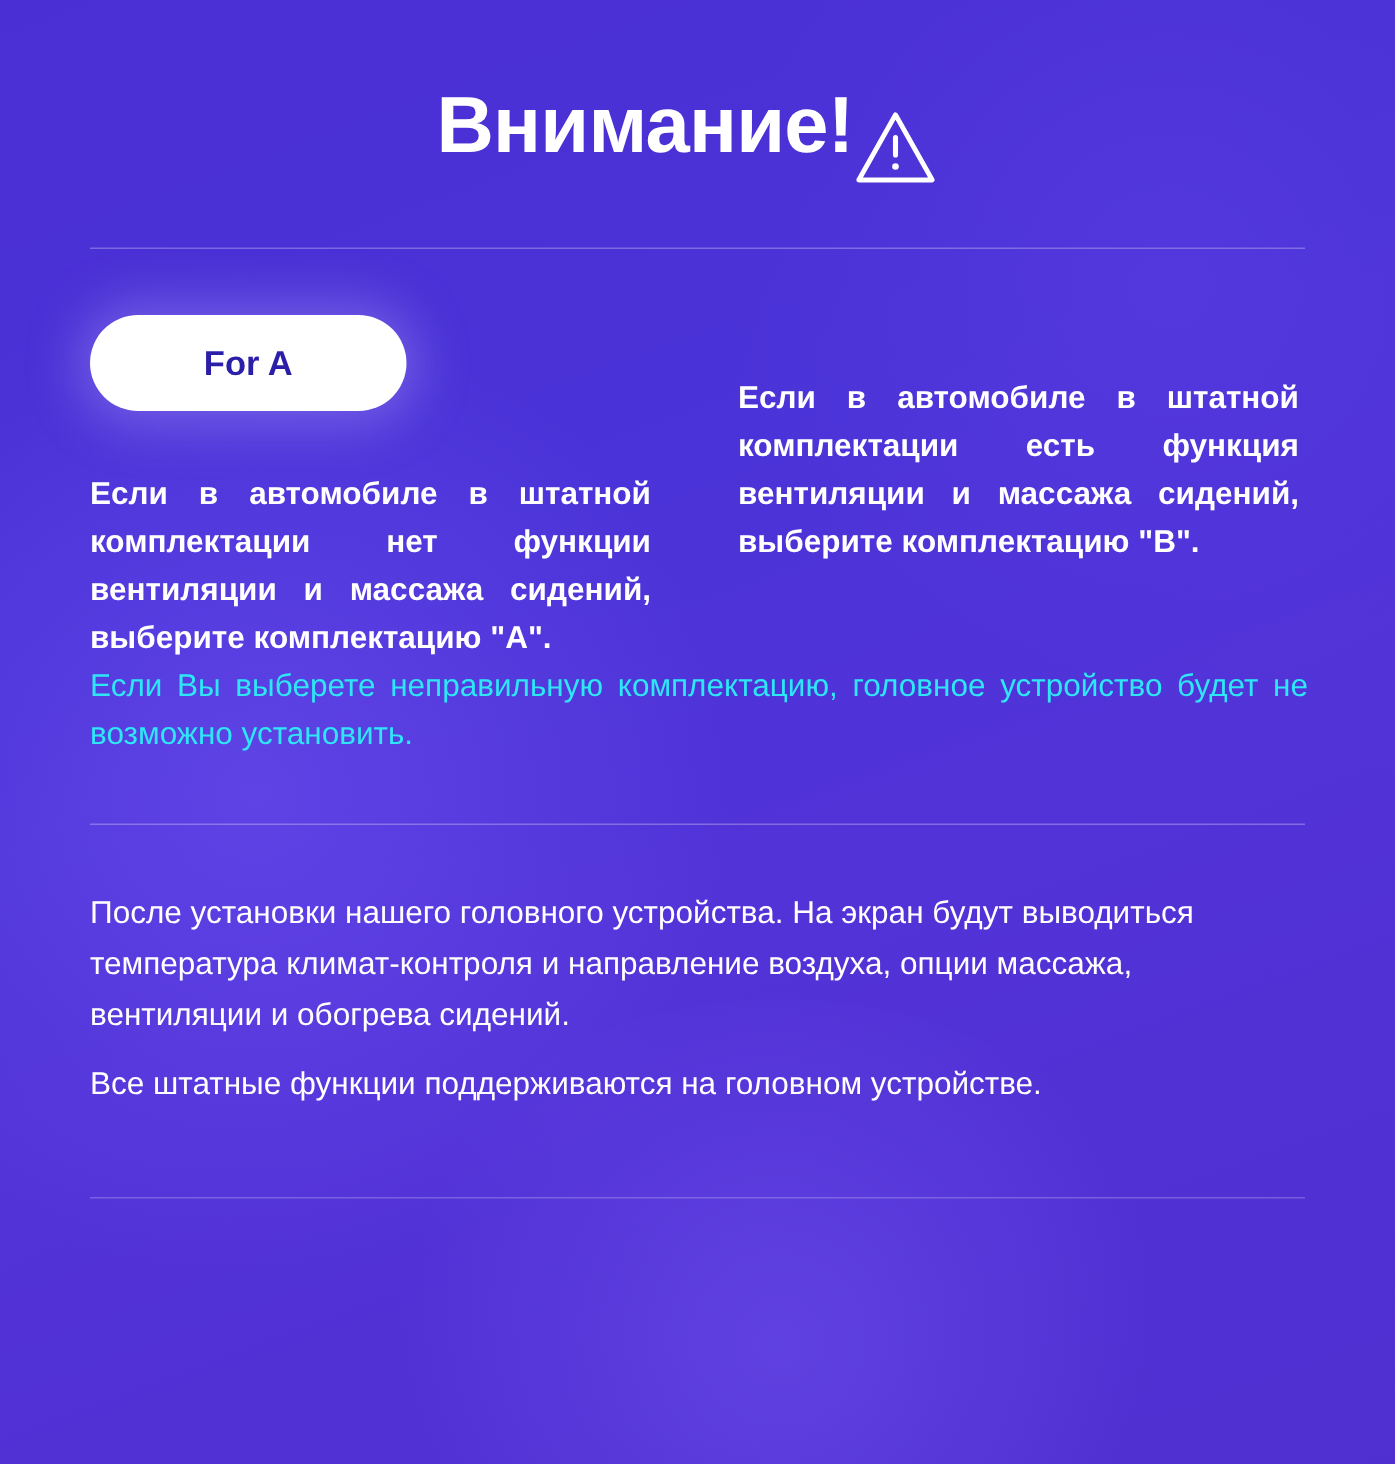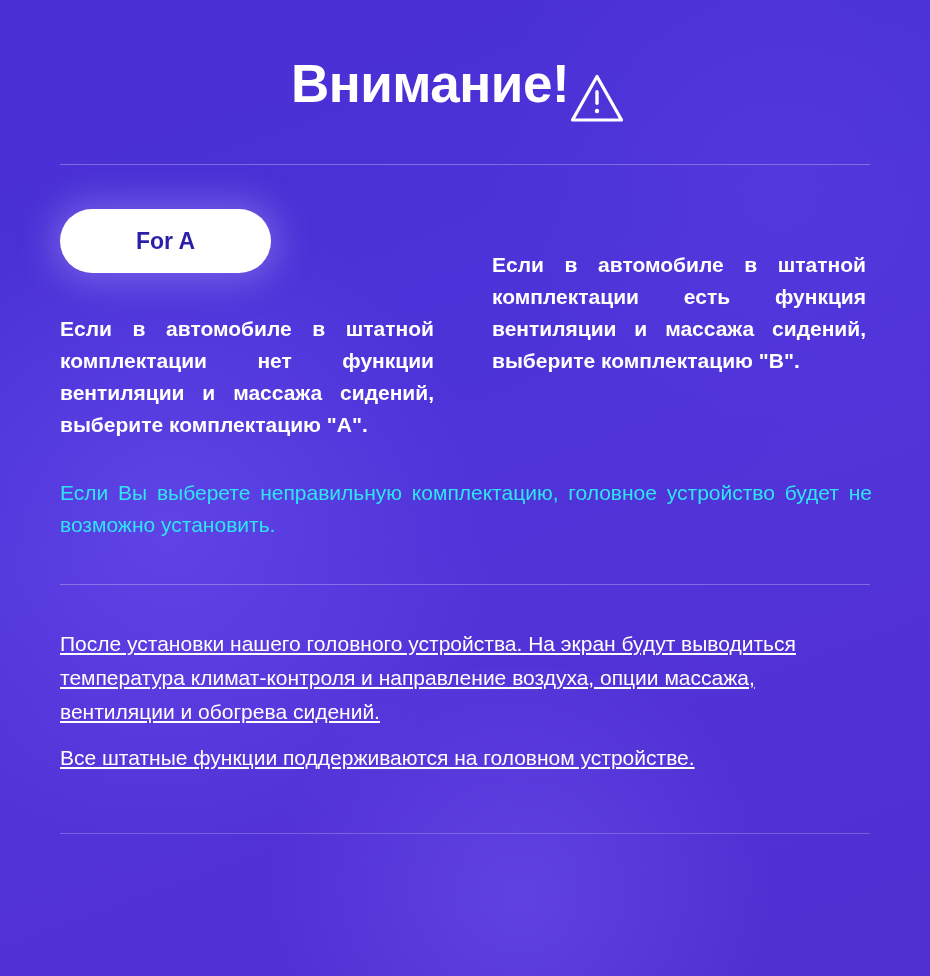--- a/index.html
+++ b/index.html
@@ -95,42 +95,40 @@
     margin-top: 40px;
     font-size: 21px;
     font-weight: bold;
     line-height: 1.52;
     text-align: justify;
     text-justify: inter-word;
     color: #ffffff;
   }
 
   .note {
-    margin-top: 36px;
     font-size: 21px;
     line-height: 1.55;
     color: #2ee6f6;
     text-align: justify;
     text-justify: inter-word;
     width: 812px;
   }
 
   .divider-2 {
     height: 1px;
     background: rgba(255,255,255,0.28);
     margin-top: 42px;
   }
 
   .para {
     margin-top: 42px;
     font-size: 21px;
     line-height: 1.62;
     color: #ffffff;
     width: 812px;
-    text-decoration: underline;
   }
   .para .justify {
     text-align: justify;
     text-justify: inter-word;
   }
   .para p + p { margin-top: 12px; }
 
   .divider-3 {
     height: 1px;
     background: rgba(255,255,255,0.22);

